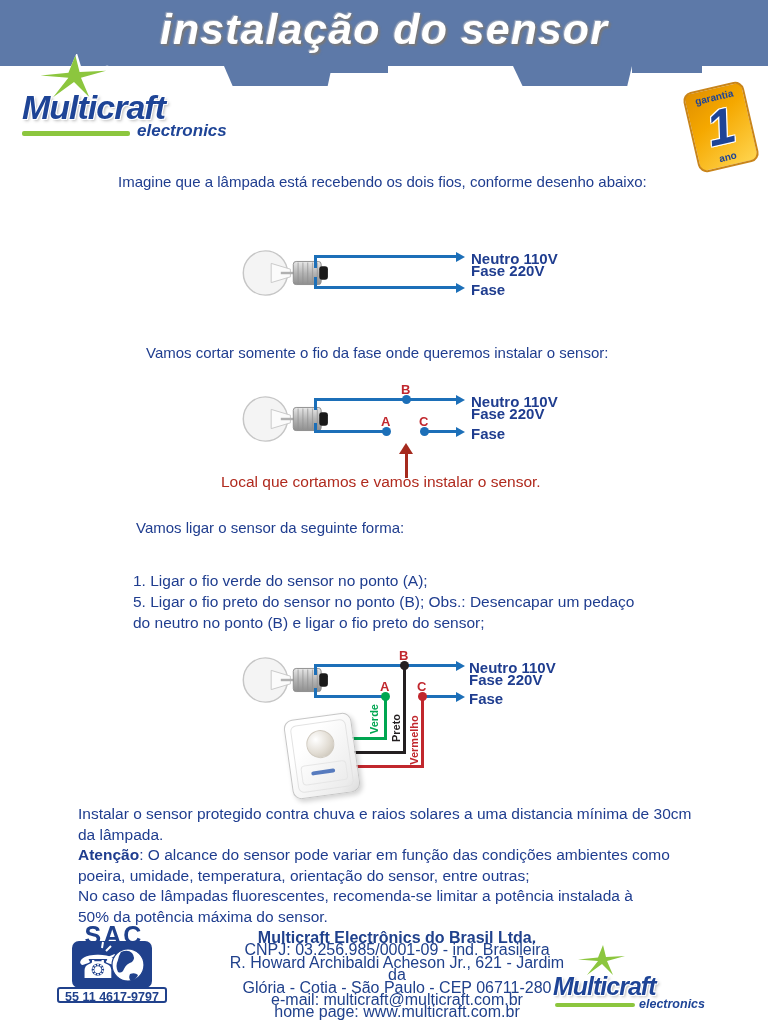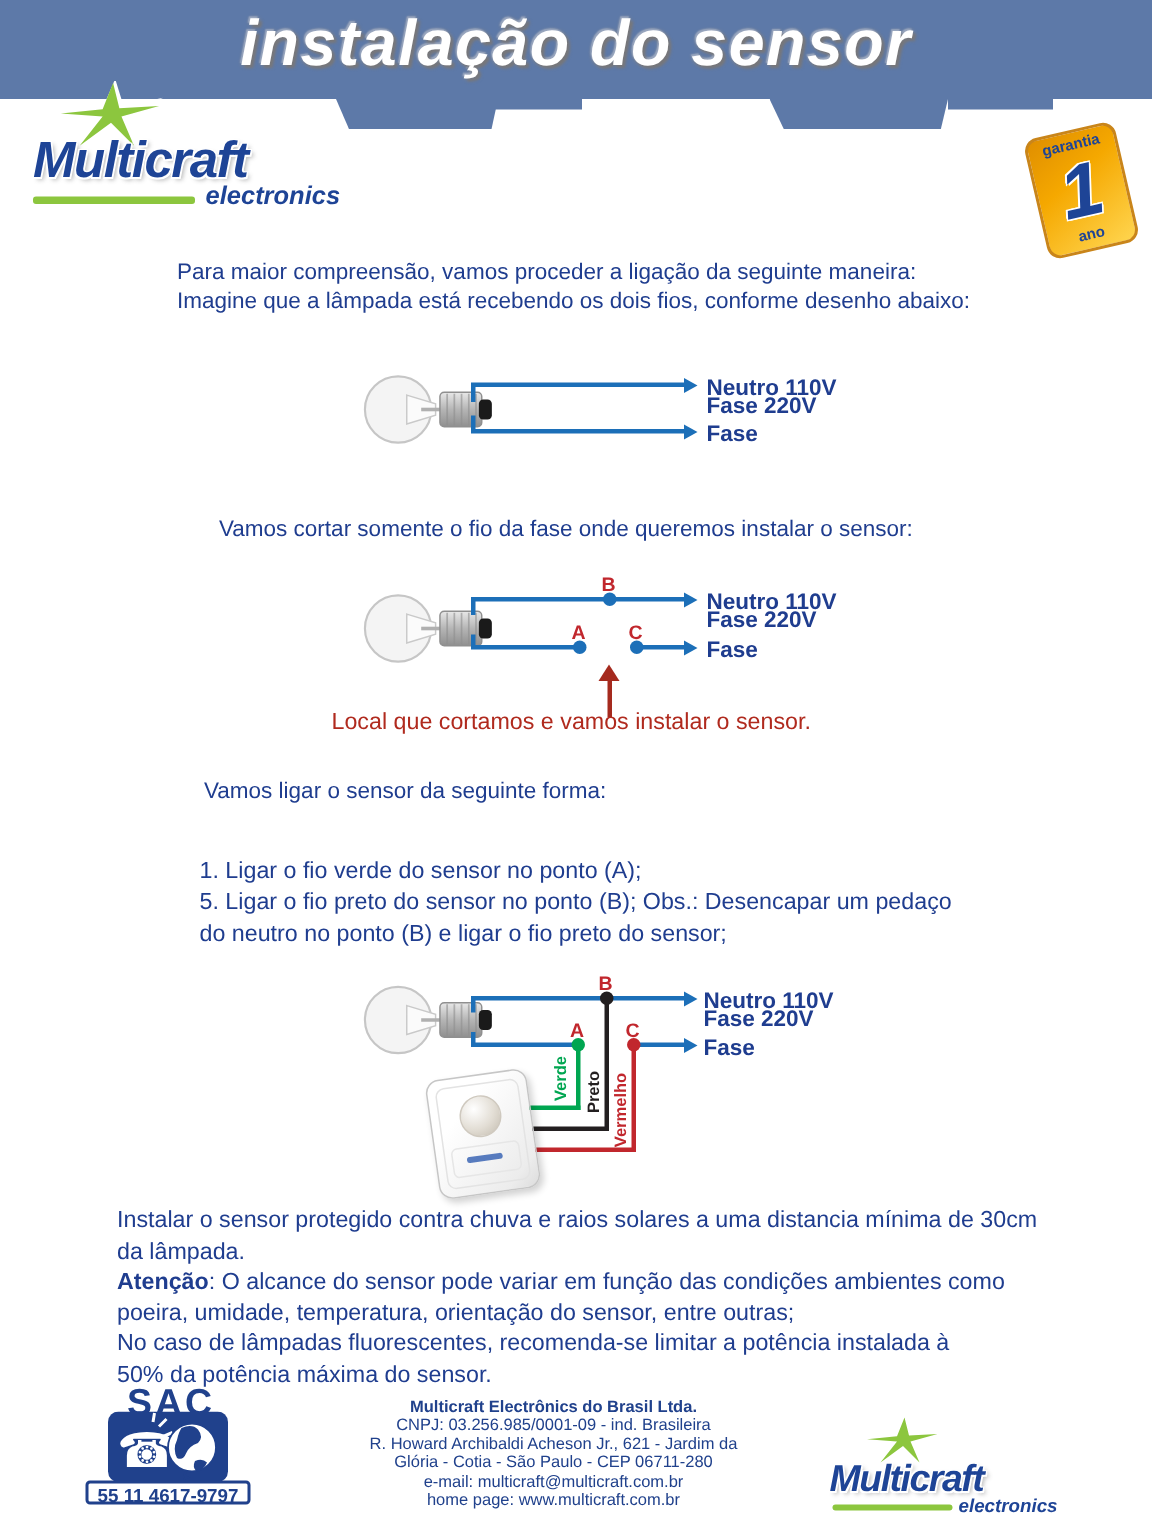--- a/index.html
+++ b/index.html
@@ -62,22 +62,22 @@
 
   
   .sac-title{position:absolute;left:60px;top:921px;width:108px;text-align:center;
     font-size:25px;font-weight:bold;color:#20418c;letter-spacing:2px;}
   .sac-box{position:absolute;left:72px;top:941px;}
   .sac-phone{position:absolute;left:57px;top:987px;width:110px;height:16px;background:#ffffff;
     border:2px solid #20418c;border-radius:3px;font-size:12.5px;font-weight:bold;color:#20418c;
     text-align:center;line-height:16px;box-sizing:border-box;}
   .sac-email{position:absolute;left:63px;top:1032px;width:106px;height:11px;background:#20418c;
     border-radius:2px;font-size:7.5px;font-weight:bold;color:#ffffff;text-align:center;line-height:11px;}
-  .company{position:absolute;left:199px;top:932px;width:340px;text-align:center;
-    font-size:11px;line-height:12.4px;color:#20418c;}
+  .company{position:absolute;left:227px;top:932px;width:340px;text-align:center;
+    font-size:16px;line-height:12.4px;color:#20418c;}
   .company .b{font-weight:bold;}
 </style>
 </head>
 <body>
 
 <div id="page">
 
   <div class="banner"></div>
   <div class="banner-tab tab-big" style="left:224px;width:108px;"></div>
   <div class="banner-tab tab-step" style="left:330px;width:58px;"></div>
@@ -93,21 +93,20 @@
 
   <svg style="position:absolute;left:38px;top:54px;width:72px;height:46px;" viewBox="0 0 100 66">
     <polygon points="54,-2 62,24 100,16 64,32 80,66 52,40 14,64 40,34 -4,32 42,26" fill="#ffffff"></polygon>
     <polygon points="52,2 58,26 96,24 60,34 72,62 50,40 20,62 42,34 2,31 42,27" fill="#8cc63e"></polygon>
   </svg>
   <div class="brand-name" style="left:22px;top:88px;font-size:34px;">Multicraft</div>
   <div class="brand-bar" style="left:22px;top:131px;width:108px;height:5px;"></div>
   <div class="brand-tagline" style="left:137px;top:121px;font-size:17px;">electronics</div>
 
   <div class="para" style="left:118px;top:172px;">
-    <div>Para maior compreensão, vamos proceder a ligação da seguinte maneira:</div>
     <div>Imagine que a lâmpada está recebendo os dois fios, conforme desenho abaixo:</div>
   </div>
 
   <svg width="0" height="0" style="position:absolute;">
       <defs>
     <linearGradient id="baseGrad" x1="0" y1="0" x2="0" y2="1">
       <stop offset="0" stop-color="#e8e8e8"></stop>
           <stop offset=".5" stop-color="#b5b5b5"></stop>
           <stop offset="1" stop-color="#8f8f8f"></stop>
     </linearGradient>

